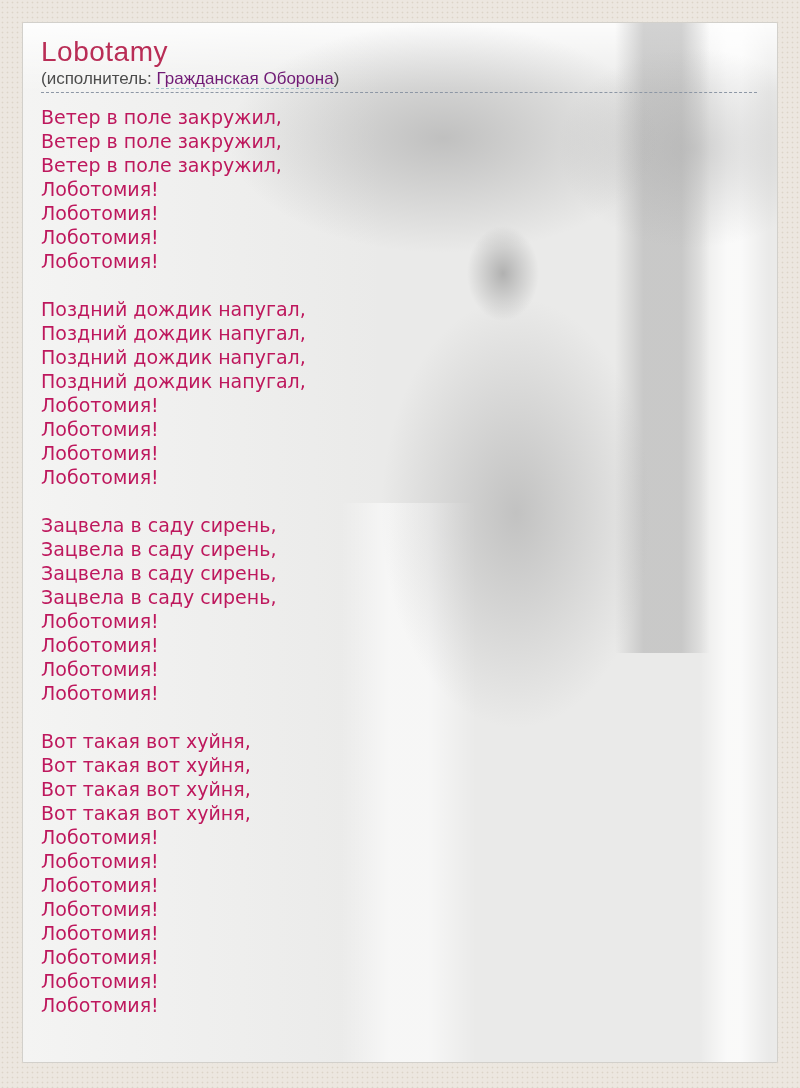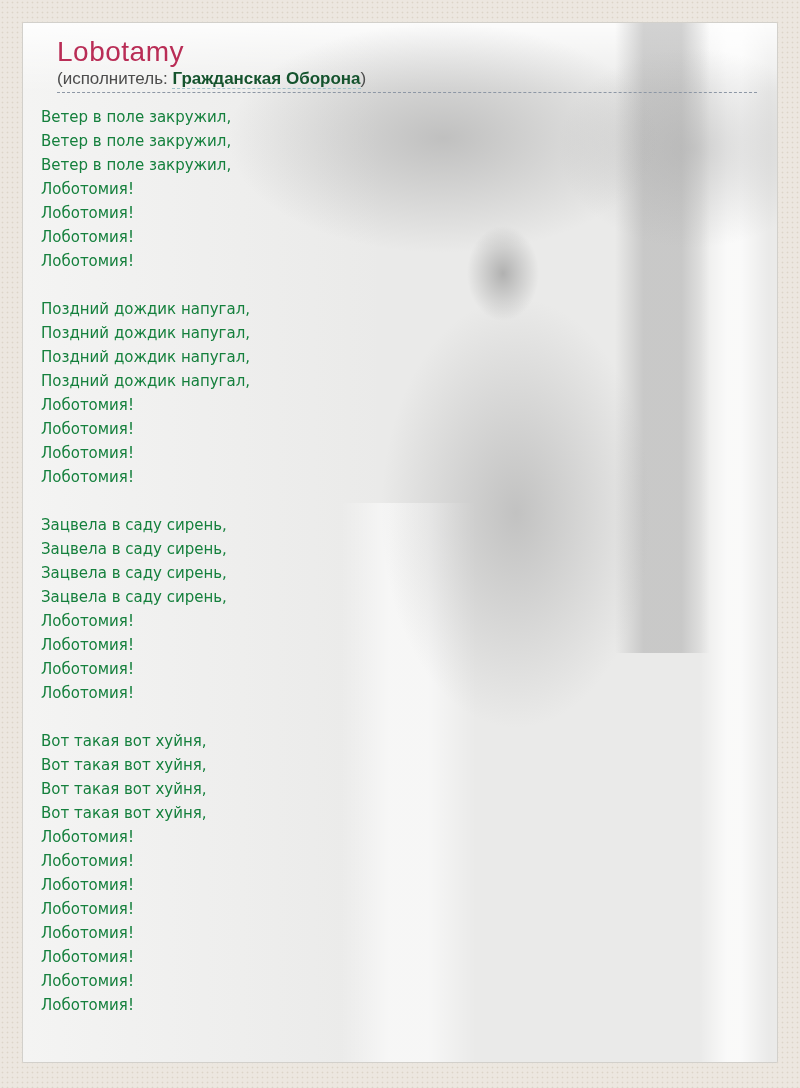--- a/index.html
+++ b/index.html
@@ -57,33 +57,33 @@
       358px 275px,
       205px 0px,
       535px 25px,
       592px 0px,
       676px 0px,
       318px 480px,
       0 0,
       0 0;
   }
   .content{position:relative;padding:14px 20px 0 18px;}
-  .song-header{border-bottom:1px dashed #8d97a5;padding-bottom:3px;margin-left:16px;}
+  .song-header{border-bottom:1px dashed #8d97a5;padding-bottom:3px;}
   h1.song-title{
     margin:0 0 2px 0;font-size:28px;line-height:30px;font-weight:normal;
     color:#b92d56;letter-spacing:0.5px;
   }
   .subtitle{font-size:17px;line-height:20px;color:#4c4c4c;}
   .artist-link{
-    color:#14532d;text-decoration:none;border-bottom:1px dashed #9fc3ca;cursor:pointer;font-weight:bold;
+    color:#701a75;text-decoration:none;border-bottom:1px dashed #9fc3ca;cursor:pointer;
   }
   .lyrics{
     margin-top:12px;
     font-family:"DejaVu Sans",sans-serif;
-    font-size:15px;line-height:24px;color:#15803d;
+    font-size:19px;line-height:24px;color:#be185d;
   }
   .lyrics .line{white-space:pre;}
 </style>
 </head>
 <body>
 
 <div class="page">
   <div class="card">
     <div class="photo"></div>
     <div class="content">

